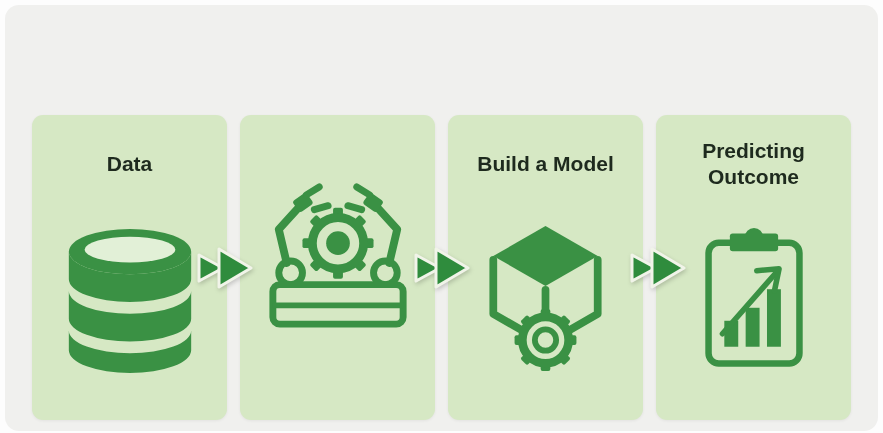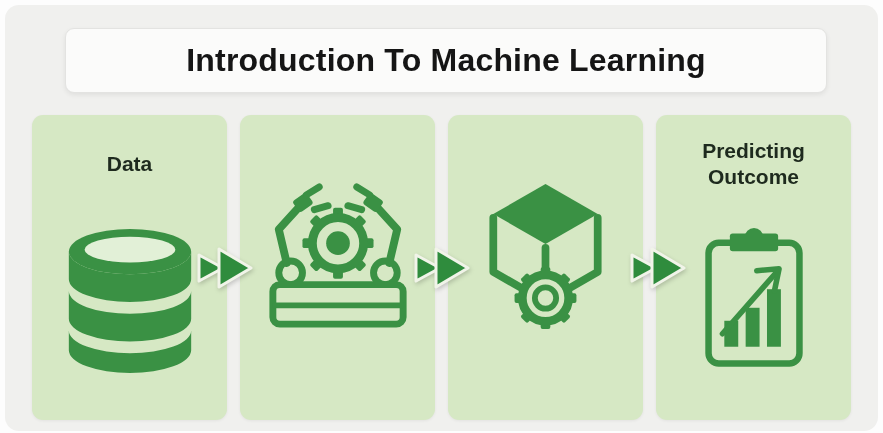--- a/index.html
+++ b/index.html
@@ -38,23 +38,20 @@
   .mask{fill:var(--card-bg)}
   .dbo{fill:var(--db-opening)}
   .aw{fill:var(--arrow-green);stroke:var(--arrow-outline);stroke-width:3;stroke-linejoin:round}
 </style>
 </head>
 <body>
 
 <div class="page">
   <div class="panel">
 
-    <div class="title-box">
-      <div class="title">Introduction To Machine Learning</div>
-    </div>
 
     <div class="cards-row">
 
       <div class="card">
         <div class="card-label">Data</div>
         <div class="icon-area">
           <svg width="148" height="153" viewBox="0 0 150 155">
             <path class="fg" d="M13 110 A62 23 0 0 0 137 110 L137 130 A62 23 0 0 1 13 130 Z"></path>
             <path class="fg" d="M13 70 A62 23 0 0 0 137 70 L137 98 A62 23 0 0 1 13 98 Z"></path>
             <path class="fg" d="M13 30 A62 23 0 0 0 137 30 L137 58 A62 23 0 0 1 13 58 Z"></path>
@@ -97,20 +94,21 @@
               <circle class="fg" cx="80" cy="62" r="12"></circle>
             </g>
 
             <rect class="sg" x="14" y="104" width="132" height="40" rx="7" stroke-width="7"></rect>
             <line class="sg" x1="14" y1="125" x2="146" y2="125" stroke-width="6"></line>
           </svg>
         </div>
       </div>
 
       <div class="card">
+        <div class="card-label">Build a Model</div>
         <div class="icon-area">
           <svg width="145" height="157" viewBox="0 0 150 162">
 
             <polygon class="fg" points="75,6 129,37 75,68 21,37"></polygon>
             <path class="sg" d="M21 41 L21 97 L58 118" stroke-width="8" stroke-linecap="round" stroke-linejoin="round"></path>
             <path class="sg" d="M129 41 L129 97 L94 117" stroke-width="8" stroke-linecap="round" stroke-linejoin="round"></path>
             <line class="sg" x1="75" y1="72" x2="75" y2="94" stroke-width="8" stroke-linecap="round"></line>
 
             <g>
               <g class="fg">

